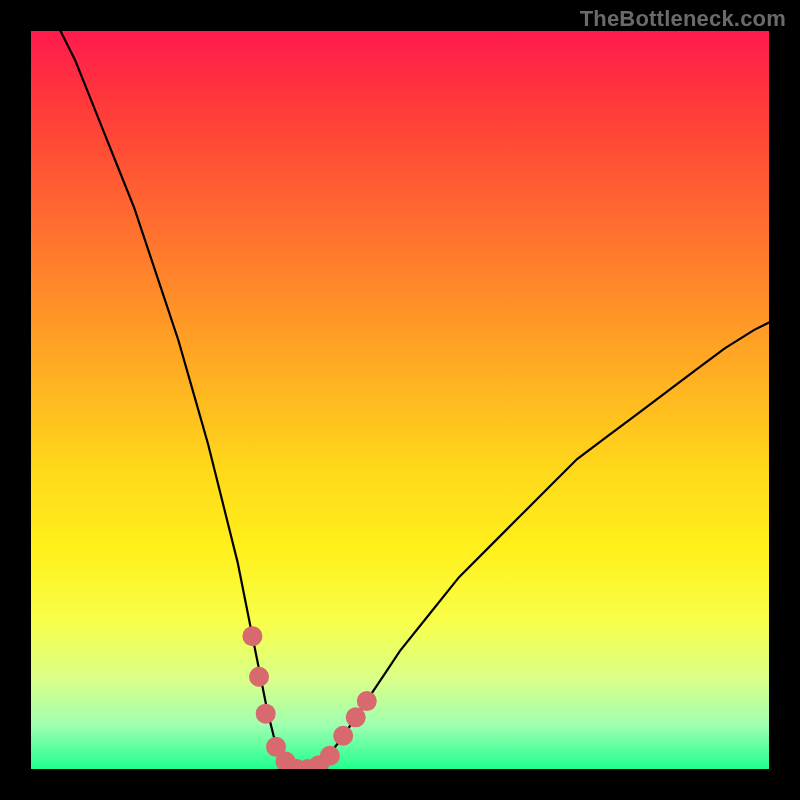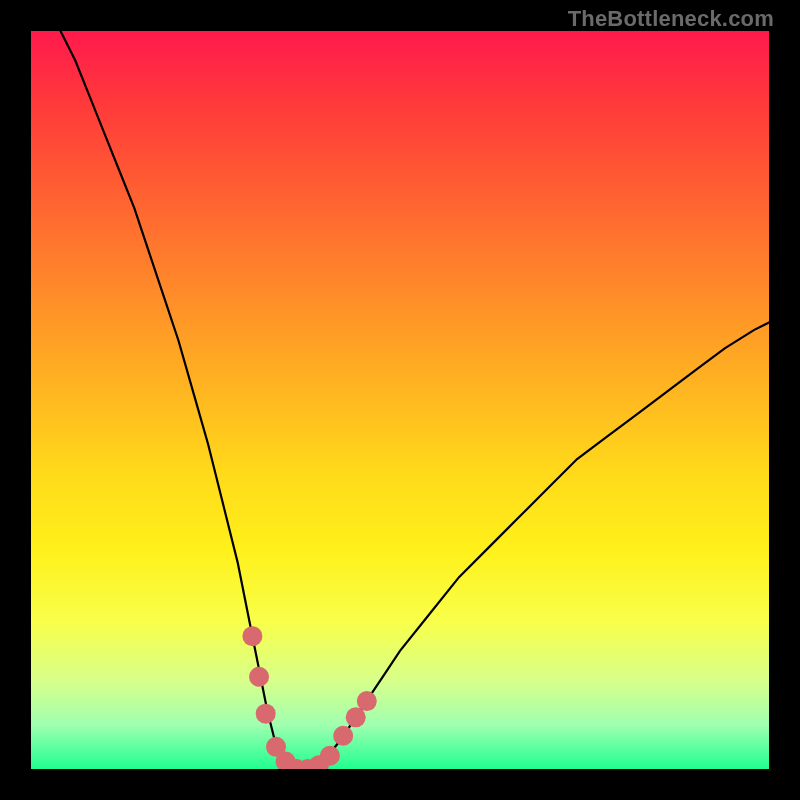--- a/index.html
+++ b/index.html
@@ -28,21 +28,21 @@
       #fff01a 70%,
       #f8ff4a 80%,
       #d8ff8a 88%,
       #a0ffb0 94%,
       #20ff90 100%
     );
   }
   .watermark {
     position: absolute;
     top: 6px;
-    right: 26px;
+    right: 14px;
     color: #6a6a6a;
     font-size: 22px;
     font-weight: 600;
     font-family: Arial, Helvetica, sans-serif;
     letter-spacing: 0.2px;
     margin-left: 20px;
   }
   svg.plot {
     position: absolute;
     left: 0;

